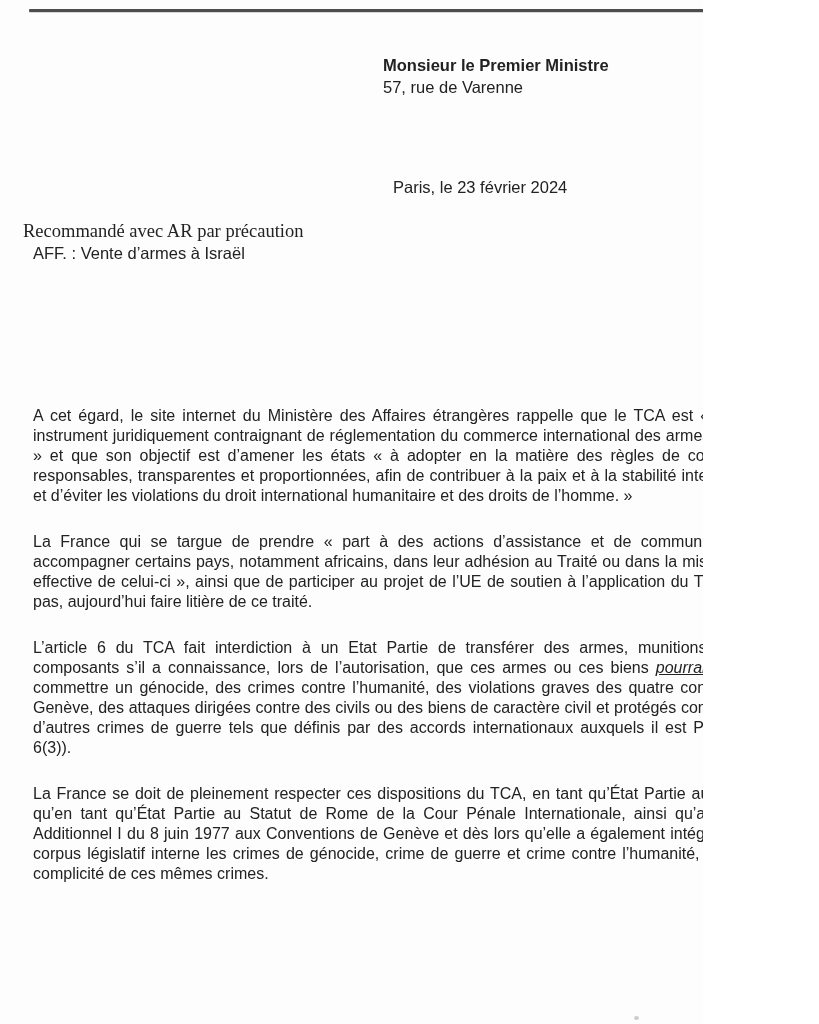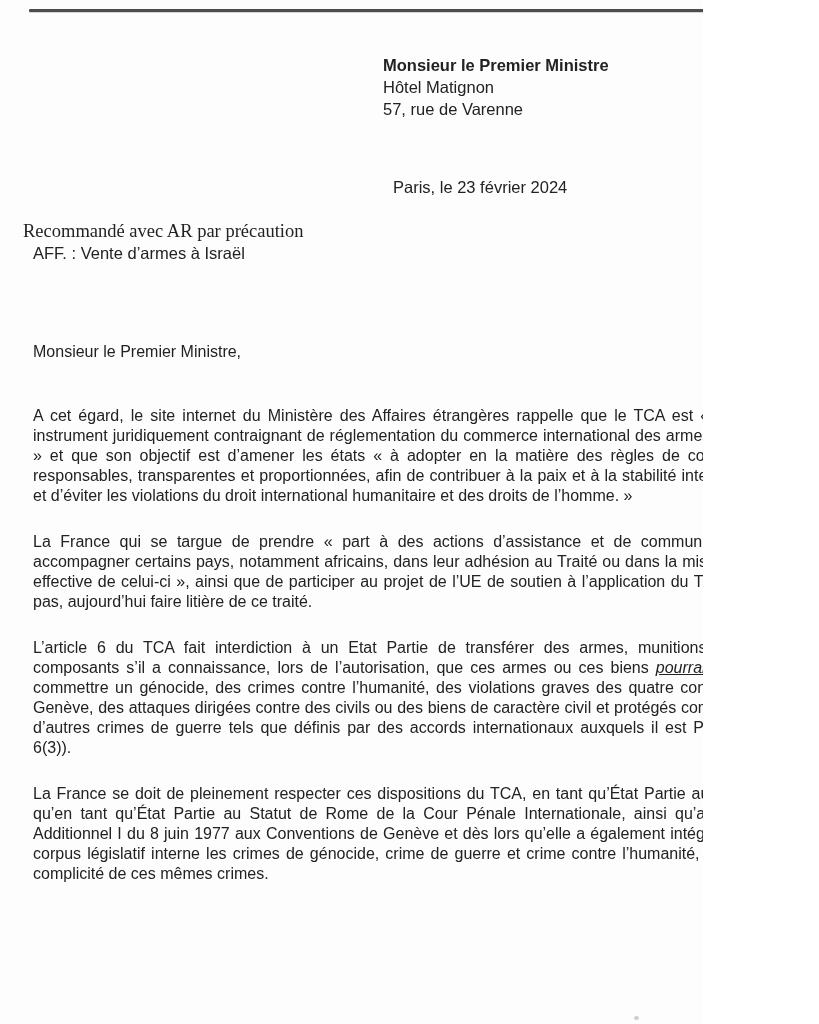--- a/index.html
+++ b/index.html
@@ -83,31 +83,29 @@
 </style>
 </head>
 <body>
 
 <div class="page">
 
   <div class="toprule"></div>
 
   <div class="recipient">
     <div class="name">Monsieur le Premier Ministre</div>
-    <div>Hôtel Matignon</div>
     <div>57, rue de Varenne</div>
   </div>
 
   <div class="dateline">Paris, le 23 février 2024</div>
 
   <div class="notice">Recommandé avec AR par précaution</div>
 
   <div class="subject">AFF. : Vente d’armes à Israël</div>
 
-  <div class="salutation">Monsieur le Premier Ministre,</div>
 
   <div class="body-text">
     <p>A cet égard, le site internet du Ministère des Affaires étrangères rappelle que le TCA est « le premier instrument juridiquement contraignant de réglementation du commerce international des armes classiques » et que son objectif est d’amener les états « à adopter en la matière des règles de comportement responsables, transparentes et proportionnées, afin de contribuer à la paix et à la stabilité internationales, et d’éviter les violations du droit international humanitaire et des droits de l’homme. »</p>
     <p>La France qui se targue de prendre « part à des actions d’assistance et de communication pour accompagner certains pays, notamment africains, dans leur adhésion au Traité ou dans la mise en œuvre effective de celui-ci », ainsi que de participer au projet de l’UE de soutien à l’application du TCA, ne peut pas, aujourd’hui faire litière de ce traité.</p>
     <p><span>L’article 6 du TCA fait interdiction à un Etat Partie de transférer des armes, munitions, pièces et composants s’il a connaissance, lors de l’autorisation, que ces armes ou ces biens </span><span class="emphasis">pourraient</span><span> servir à commettre un génocide, des crimes contre l’humanité, des violations graves des quatre conventions de Genève, des attaques dirigées contre des civils ou des biens de caractère civil et protégés comme tels, ou d’autres crimes de guerre tels que définis par des accords internationaux auxquels il est Partie (article 6(3)).</span></p>
     <p>La France se doit de pleinement respecter ces dispositions du TCA, en tant qu’État Partie au TCA, ainsi qu’en tant qu’État Partie au Statut de Rome de la Cour Pénale Internationale, ainsi qu’au Protocole Additionnel I du 8 juin 1977 aux Conventions de Genève et dès lors qu’elle a également intégré dans son corpus législatif interne les crimes de génocide, crime de guerre et crime contre l’humanité, ainsi que la complicité de ces mêmes crimes.</p>
   </div>
 
   <div class="artifact-dot"></div>
 

